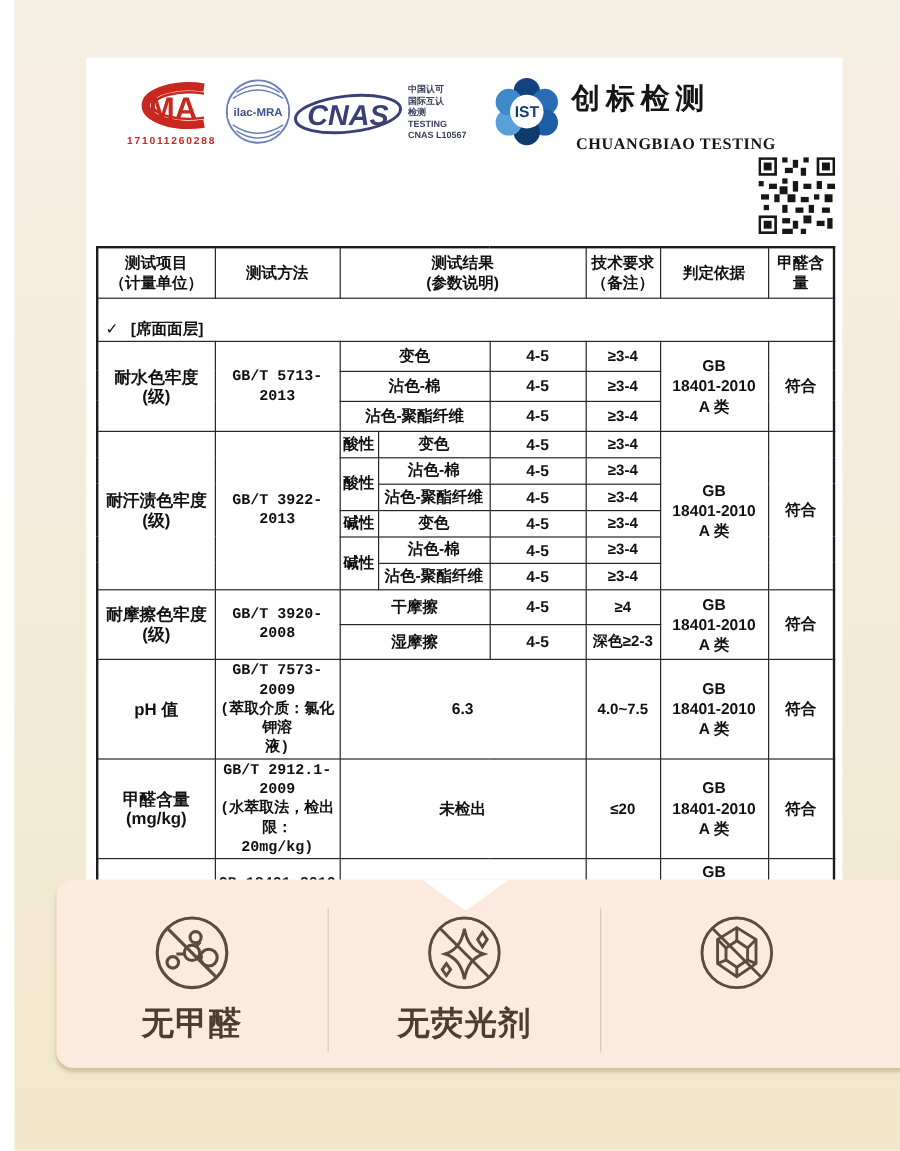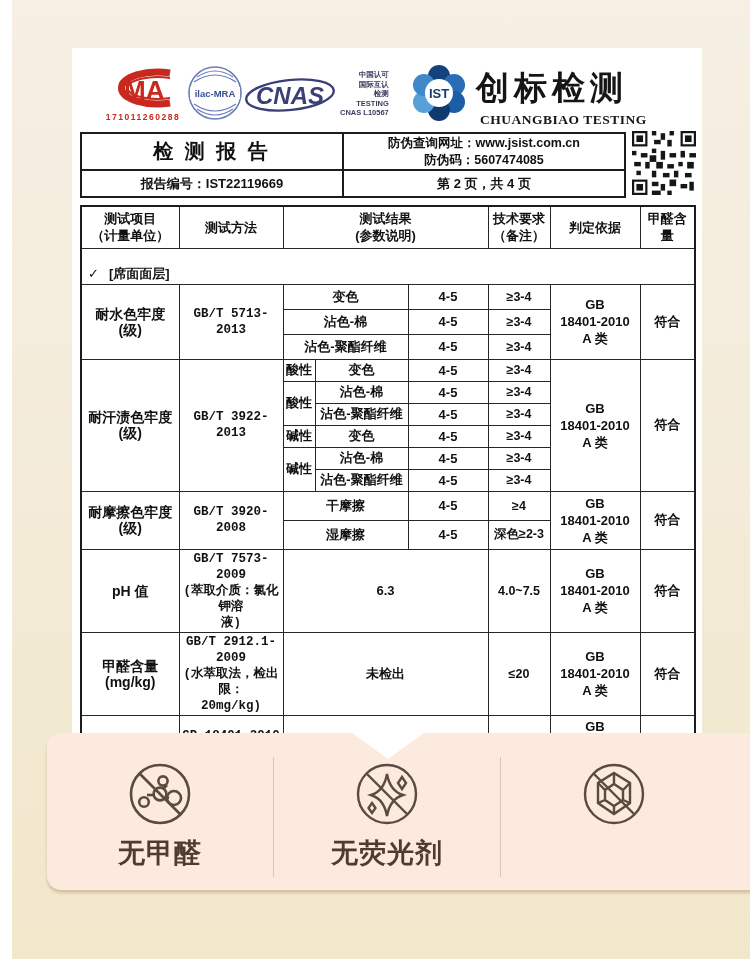--- a/index.html
+++ b/index.html
@@ -12,23 +12,23 @@
   .paper { position:absolute; left:60px; top:48px; width:630px; height:812px; background:#ffffff; }
 
   
   .logo-row { position:absolute; left:0; top:10px; width:630px; height:74px; }
   .cma { position:absolute; left:28px; top:8px; width:82px; height:44px; }
   .cma-number { position:absolute; left:26px; top:54px; width:90px; font-size:8.5px; font-weight:bold;
                 color:#c8281e; letter-spacing:1.5px; text-align:center; }
   .ilac { position:absolute; left:114px; top:6px; width:58px; height:58px; }
   .cnas { position:absolute; left:172px; top:12px; width:92px; height:48px; }
   .cnas-text { position:absolute; left:268px; top:12px; font-size:7.5px; line-height:9.6px;
-               color:#3c4060; white-space:pre-line; font-weight:bold;text-align:right; }
+               color:#3c4060; white-space:pre-line; font-weight:bold; }
   .ist-logo { position:absolute; left:338px; top:6px; width:58px; height:58px; }
-  .brand-cn { position:absolute; left:404px; top:8px; width:210px; font-size:33px; font-weight:bold;
+  .brand-cn { position:absolute; left:404px; top:8px; width:210px; font-size:24px; font-weight:bold;
               letter-spacing:5px; color:#151515; }
   .brand-en { position:absolute; left:408px; top:54px; width:210px; font-size:13.5px; font-weight:bold;
               font-family:"Liberation Serif", serif; letter-spacing:0.5px; color:#151515; }
 
   
   .hdr-table { position:absolute; left:8px; top:84px; width:544px; border-collapse:collapse;
                table-layout:fixed; }
   .hdr-table td { border:2px solid #1c1c1c; text-align:center; vertical-align:middle; }
   .hdr-title { font-size:20px; font-weight:bold; letter-spacing:3px; height:37px; }
   .hdr-anti { font-size:12.5px; font-weight:bold; line-height:17px; white-space:pre-line; }
@@ -107,37 +107,20 @@
         <circle cx="14" cy="38" r="11" fill="#58a0d8"></circle>
         <circle cx="14" cy="21" r="11" fill="#3f88c9"></circle>
         <circle cx="29" cy="29" r="14" fill="#ffffff"></circle>
         <text x="29" y="33.5" font-size="13" font-weight="bold" text-anchor="middle" fill="#123c74" font-family="Liberation Sans, sans-serif">IST</text>
       </svg>
 
       <div class="brand-cn">创标检测</div>
       <div class="brand-en">CHUANGBIAO TESTING</div>
     </div>
 
-    <table class="hdr-table">
-      <colgroup>
-          <col style="width:262px">
-          <col style="width:282px">
-        </colgroup>
-      <tbody>
-          <tr>
-        <td class="hdr-title">检 测 报 告</td>
-        <td class="hdr-anti">防伪查询网址：www.jsist.com.cn
-防伪码：5607474085</td>
-      </tr>
-      <tr>
-        <td class="hdr-no">报告编号：IST22119669</td>
-        <td class="hdr-page">第 2 页，共 4 页</td>
-      </tr>
-    </tbody>
-      </table>
 
     <svg class="qr" viewBox="0 0 29 29">
       <rect x="0" y="0" width="29" height="29" fill="#ffffff"></rect>
       <g fill="#161616">
         <rect x="0" y="0" width="7" height="7"></rect>
           <rect x="22" y="0" width="7" height="7"></rect>
         <rect x="0" y="22" width="7" height="7"></rect>
         <rect x="1" y="1" width="5" height="5" fill="#ffffff"></rect>
           <rect x="23" y="1" width="5" height="5" fill="#ffffff"></rect>
         <rect x="1" y="23" width="5" height="5" fill="#ffffff"></rect>

